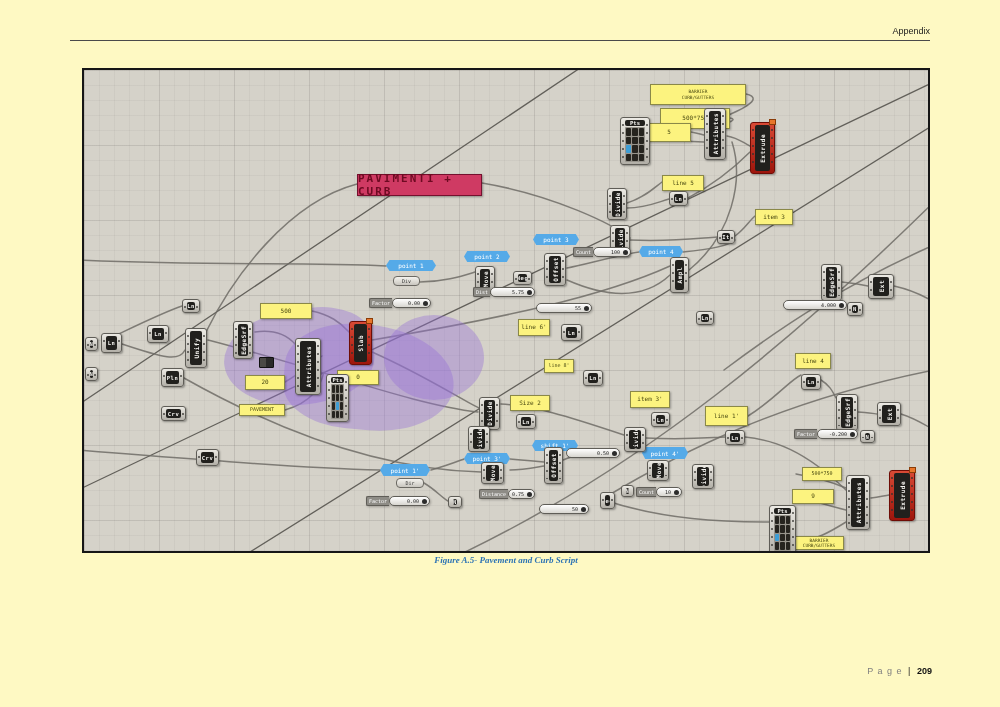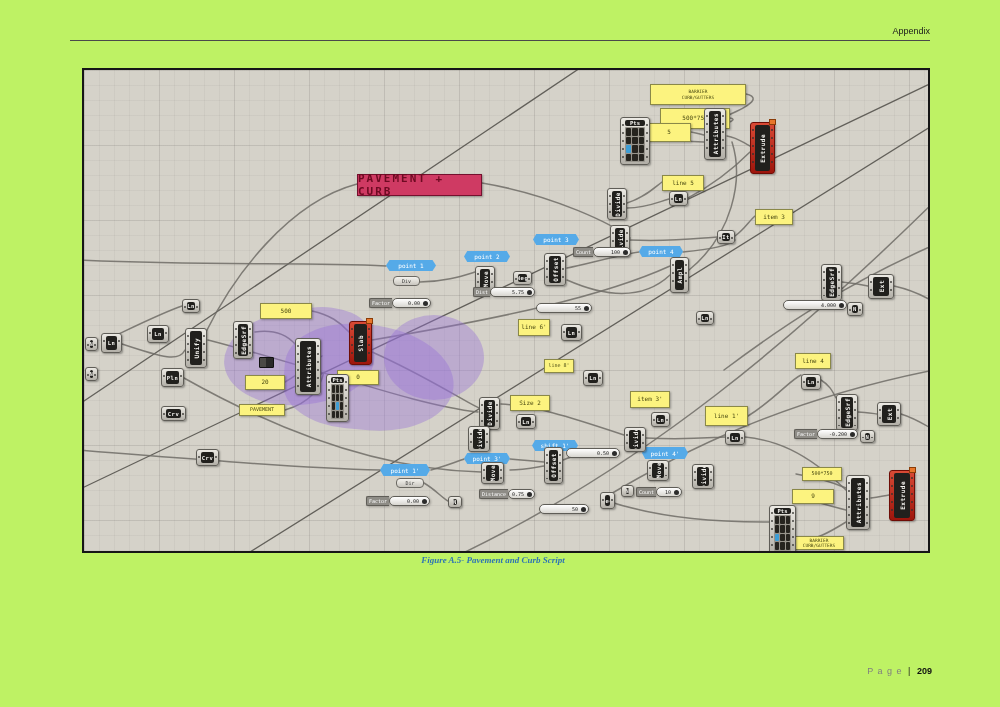--- a/index.html
+++ b/index.html
@@ -1,22 +1,22 @@
 <!DOCTYPE html>
 <html><head>
 <meta charset="utf-8">
 <style>
   * { margin:0; padding:0; box-sizing:border-box; }
   html,body { width:1000px; height:707px; background:#ffffff; font-family:"Liberation Sans", sans-serif; overflow:hidden; }
-  #page { position:relative; width:1000px; height:707px; background:#bef264; }
+  #page { position:relative; width:1000px; height:707px; background:#fef9c3; }
 
   
   .hdr-text { position:absolute; top:26px; right:70px; font-size:9px; color:#1a1a1a; }
   .hdr-rule { position:absolute; top:40px; left:70px; right:70px; border-top:1px solid #4a4a4a; }
-  .caption { position:absolute; top:555px; left:69px; width:848px; text-align:center;
+  .caption { position:absolute; top:555px; left:82px; width:848px; text-align:center;
              font-family:"Liberation Serif", serif; font-style:italic; font-weight:bold;
              font-size:9px; color:#2e74b5; }
   .footer { position:absolute; top:666px; right:68px; font-size:9px; color:#7f7f7f; letter-spacing:1px; }
   .footer .sep { color:#1a1a1a; margin:0 2px; }
   .footer .num { color:#111; font-weight:bold; letter-spacing:0; }
 
   
   #canvas { position:absolute; left:82px; top:68px; width:848px; height:485px;
             border:2px solid #161616; overflow:hidden; background-color:#d5d2c9;
             background-image:
@@ -161,21 +161,21 @@
       <path d="M 340,413 C 352,420 358,428 364,431"></path>
       <path d="M 426,400 C 438,400 448,398 460,396"></path>
       <path d="M -6,380 C 120,390 220,398 296,400"></path>
       <path d="M -6,190 C 120,196 220,192 302,196"></path>
     </svg>
 
     <div class="blob" style="left:140px;top:240px;width:150px;height:95px;border-radius:50% 40% 45% 55%;transform:rotate(-8deg);"></div>
     <div class="blob" style="left:200px;top:255px;width:170px;height:105px;border-radius:45% 55% 50% 40%;transform:rotate(5deg);"></div>
     <div class="blob" style="left:300px;top:245px;width:100px;height:85px;border-radius:50%;"></div>
 
-    <div class="title-panel" style="left:273px;top:104px;width:125px;height:22px;">PAVEMENT + CURB</div>
+    <div class="title-panel" style="left:273px;top:104px;width:125px;height:22px;">PAVIMENTI + CURB</div>
 
     <div class="panel tiny" style="left:566px;top:14px;width:96px;height:21px;">BARRIER
 CURB/GUTTERS</div>
     <div class="panel" style="left:576px;top:38px;width:70px;height:21px;">500*750</div>
     <div class="panel" style="left:563px;top:53px;width:44px;height:19px;">5</div>
     <div class="panel" style="left:578px;top:105px;width:42px;height:16px;">line 5</div>
     <div class="panel" style="left:671px;top:139px;width:38px;height:16px;">item 3</div>
     <div class="panel" style="left:176px;top:233px;width:52px;height:16px;">500</div>
     <div class="panel" style="left:161px;top:305px;width:40px;height:15px;">20</div>
     <div class="panel" style="left:155px;top:334px;width:46px;height:12px;font-size:5px;">PAVEMENT</div>

